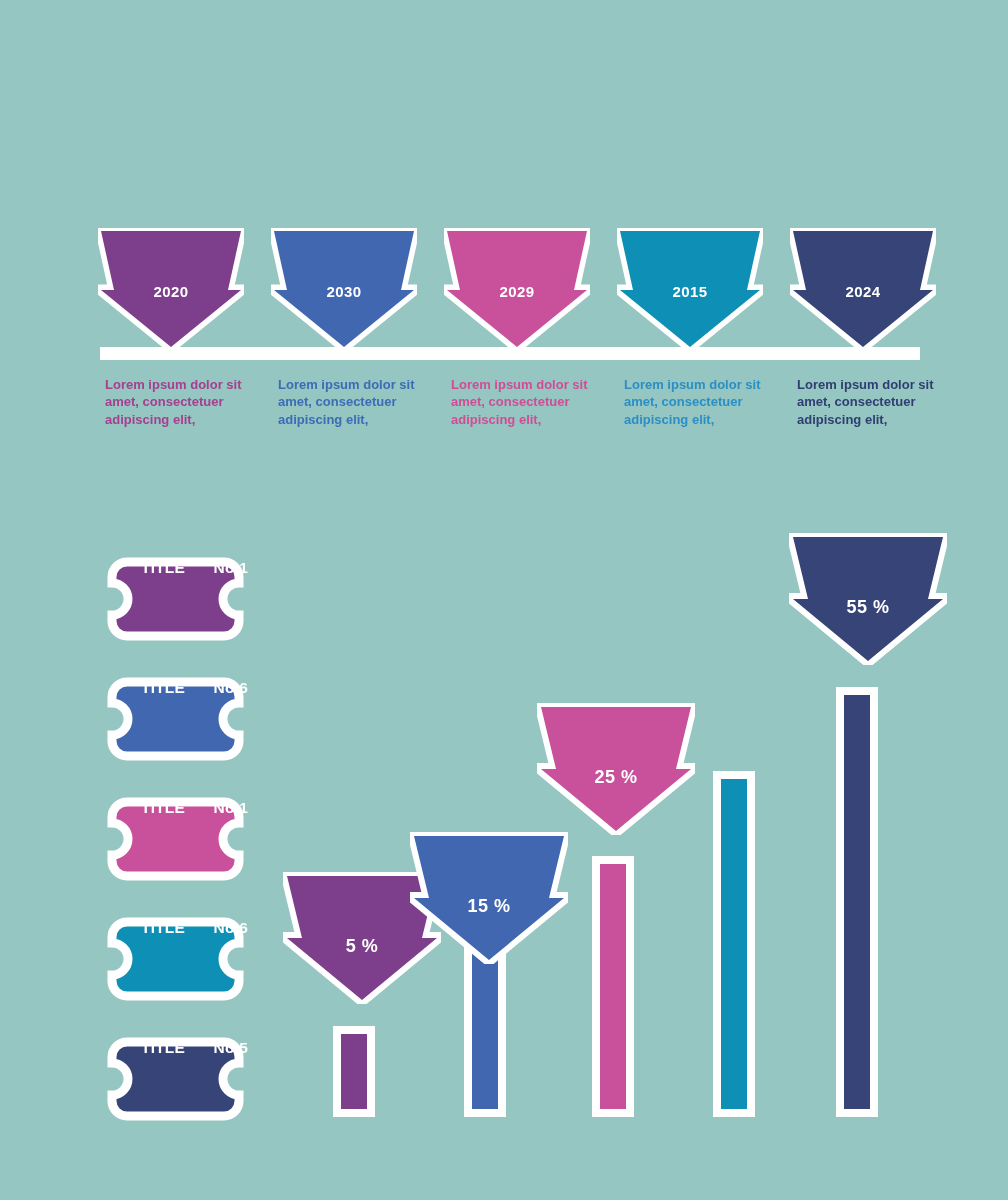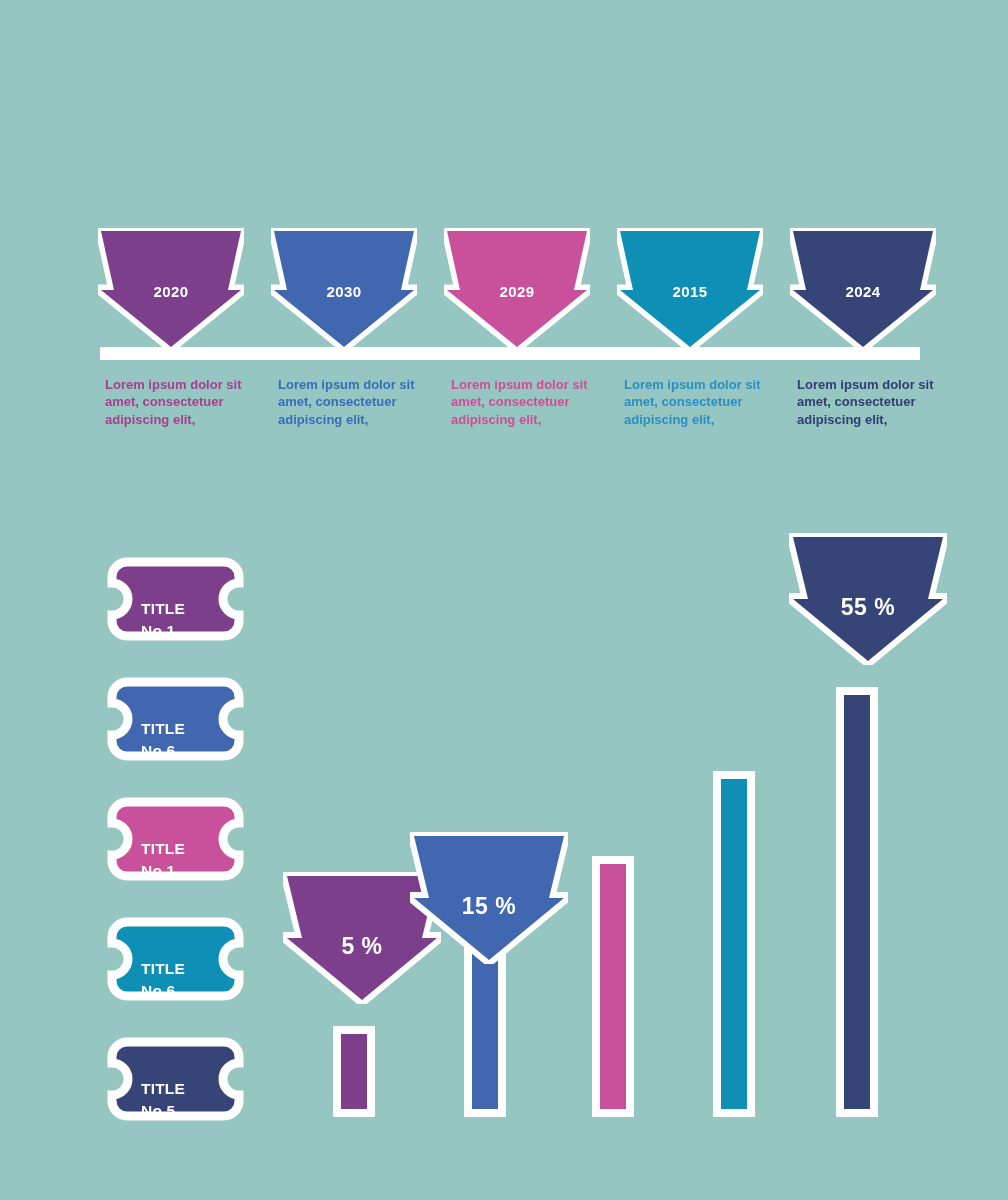--- a/index.html
+++ b/index.html
@@ -100,22 +100,22 @@
     left: 103px;
     width: 145px;
     height: 84px;
   }
   .pill-svg { display: block; width: 145px; height: 84px; }
   .pill-label {
     position: absolute;
     left: 0; top: 0;
     width: 145px; height: 84px;
     display: flex;
-    flex-direction: column;
-    justify-content: flex-end;
+    flex-direction: row;
+    justify-content: space-between;
     padding-left: 38px;
     color: #ffffff;
     font-size: 15.5px;
     font-weight: bold;
     line-height: 1.38;
     letter-spacing: 0.2px;
     pointer-events: none;
   }
 
   
@@ -138,21 +138,21 @@
   .pct-svg { display: block; width: 158px; height: 132px; }
   .pct-label {
     position: absolute;
     left: 0; top: 0;
     width: 158px; height: 132px;
     display: flex;
     align-items: center;
     justify-content: center;
     padding-top: 16px;
     color: #ffffff;
-    font-size: 23px;
+    font-size: 18px;
     font-weight: bold;
     letter-spacing: 0.5px;
     pointer-events: none;
   }
 </style>
 </head>
 <body>
 
 <div class="canvas">
 
@@ -293,20 +293,27 @@
   </div>
 
   <div class="pct" style="left:410px; top:788px;margin-top:44px;">
     <svg class="pct-svg" viewBox="0 0 158 132">
       <path d="M4 4 L154 4 L139 66 L154 66 L79 128 L4 66 L19 66 Z" fill="#4067b0" stroke="#ffffff" stroke-width="12" stroke-linejoin="miter"></path>
       <path d="M4 4 L154 4 L139 66 L154 66 L79 128 L4 66 L19 66 Z" fill="#4067b0"></path>
     </svg>
     <div class="pct-label">15 %</div>
   </div>
 
+  <div class="pct" style="left:537px; top:703px;">
+    <svg class="pct-svg" viewBox="0 0 158 132">
+      <path d="M4 4 L154 4 L139 66 L154 66 L79 128 L4 66 L19 66 Z" fill="#c9519b" stroke="#ffffff" stroke-width="12" stroke-linejoin="miter"></path>
+      <path d="M4 4 L154 4 L139 66 L154 66 L79 128 L4 66 L19 66 Z" fill="#c9519b"></path>
+    </svg>
+    <div class="pct-label">25 %</div>
+  </div>
 
 
   <div class="pct" style="left:789px; top:533px;">
     <svg class="pct-svg" viewBox="0 0 158 132">
       <path d="M4 4 L154 4 L139 66 L154 66 L79 128 L4 66 L19 66 Z" fill="#374478" stroke="#ffffff" stroke-width="12" stroke-linejoin="miter"></path>
       <path d="M4 4 L154 4 L139 66 L154 66 L79 128 L4 66 L19 66 Z" fill="#374478"></path>
     </svg>
     <div class="pct-label">55 %</div>
   </div>
 

